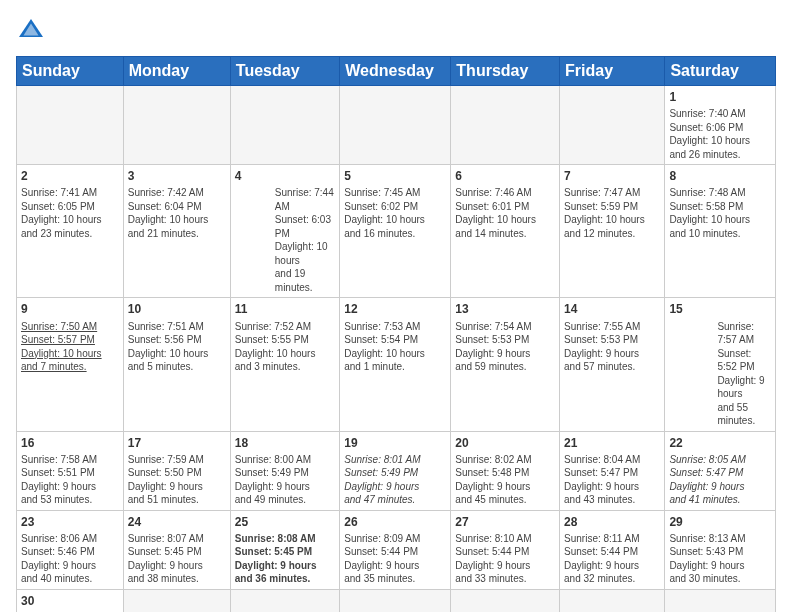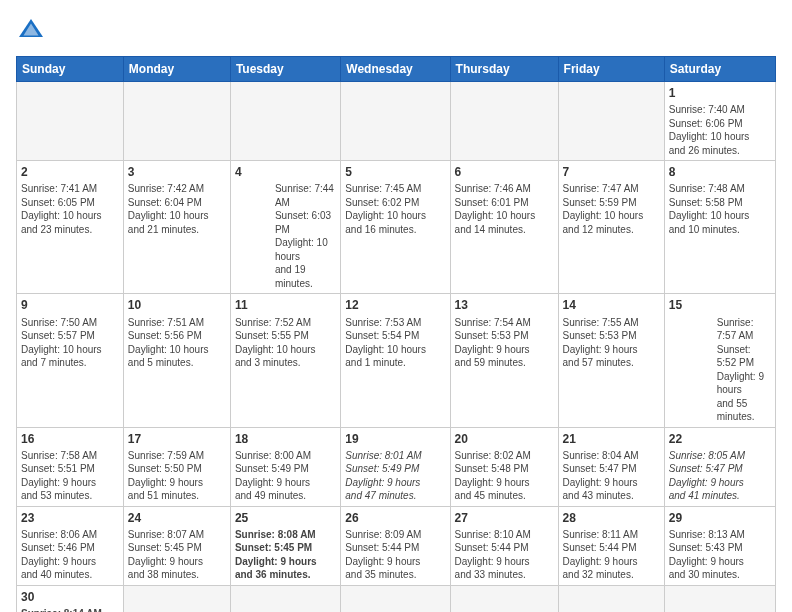--- a/index.html
+++ b/index.html
@@ -54,21 +54,21 @@
       width: 100%;
       border-collapse: collapse;
       border: 1px solid #ccc;
       font-size: 10px;
     }
     .calendar thead tr th {
       background: #2a6fbe;
       color: #fff;
       text-align: left;
       padding: 5px 5px;
-      font-size: 12px;
+      font-size: 16px;
       font-weight: bold;
       border: 1px solid #1a5aaa;
     }
     .calendar tbody tr td {
       border: 1px solid #ccc;
       vertical-align: top;
       padding: 3px 4px;
       width: 113px;
       height: 76px;
       background: #fff;
@@ -190,21 +190,21 @@
             <span class="day-number">8</span>
             <div class="day-info" style="white-space: pre-line;">Sunrise: 7:48 AM
 Sunset: 5:58 PM
 Daylight: 10 hours
 and 10 minutes.</div>
           </td>
         </tr>
         <tr>
           <td>
             <span class="day-number">9</span>
-            <div class="day-info" style="white-space: pre-line;">Sunrise: 7:50 AM
+            <div class="day-info" style="white-space: pre-line; text-decoration: underline;">Sunrise: 7:50 AM
 Sunset: 5:57 PM
 Daylight: 10 hours
 and 7 minutes.</div>
           </td>
           <td>
             <span class="day-number">10</span>
             <div class="day-info" style="white-space: pre-line;">Sunrise: 7:51 AM
 Sunset: 5:56 PM
 Daylight: 10 hours
 and 5 minutes.</div>

